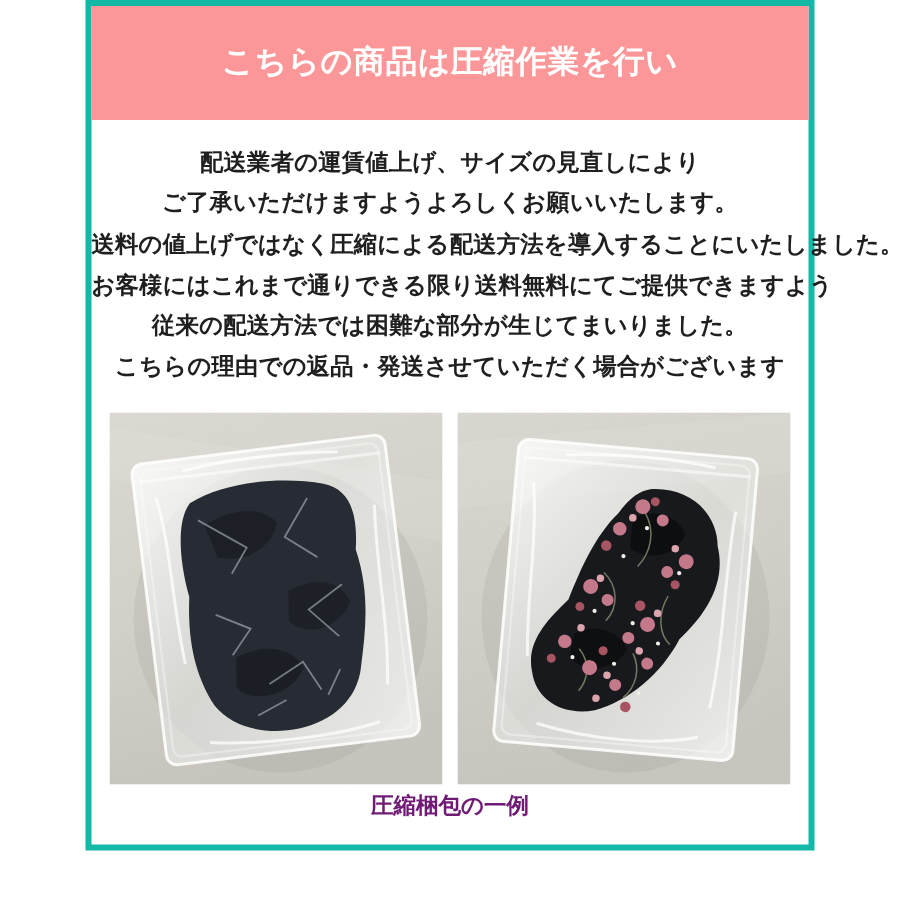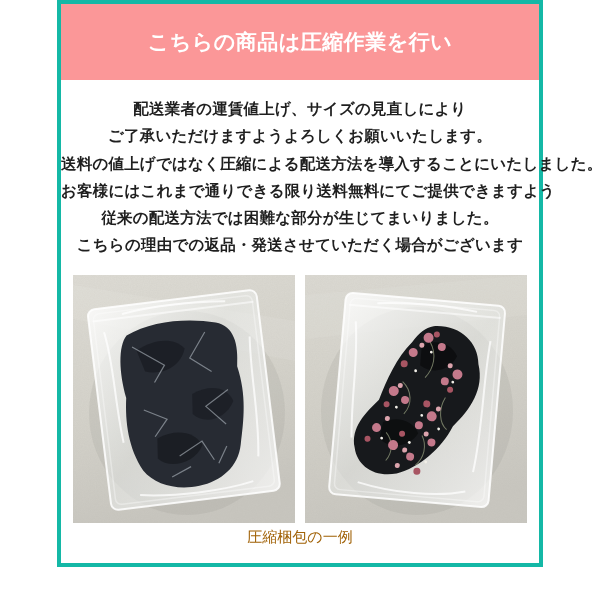--- a/index.html
+++ b/index.html
@@ -51,22 +51,22 @@
     display: flex;
     justify-content: center;
     gap: 10px;
   }
   .photo { width: 222px; height: 248px; display: block; }
 
   .caption {
     margin-top: 5px;
     text-align: center;
     font-size: 15px;
-    font-weight: normal;
-    color: #a16207;
+    font-weight: bold;
+    color: #701a75;
   }
 </style>
 </head>
 <body>
 
 <div class="page">
   <div class="notice-card">
 
     <div class="banner">
       <div>こちらの商品は圧縮作業を行い</div>

